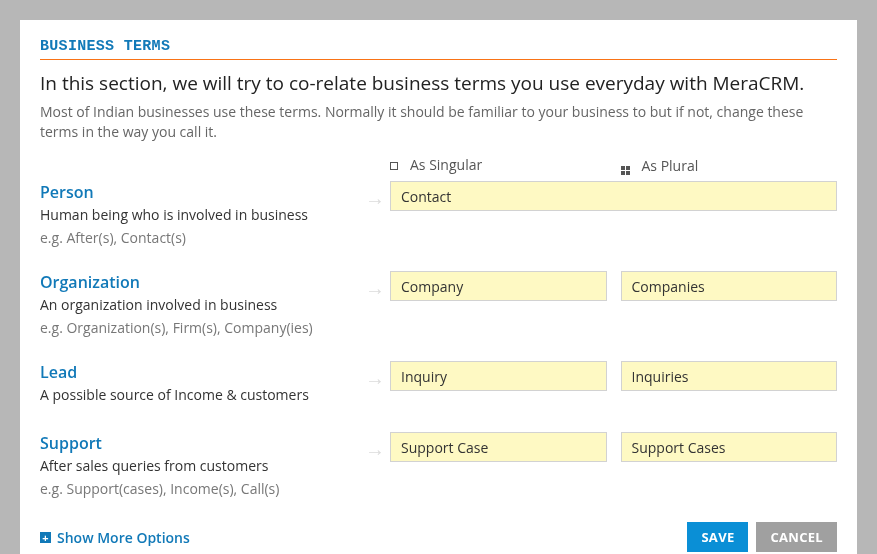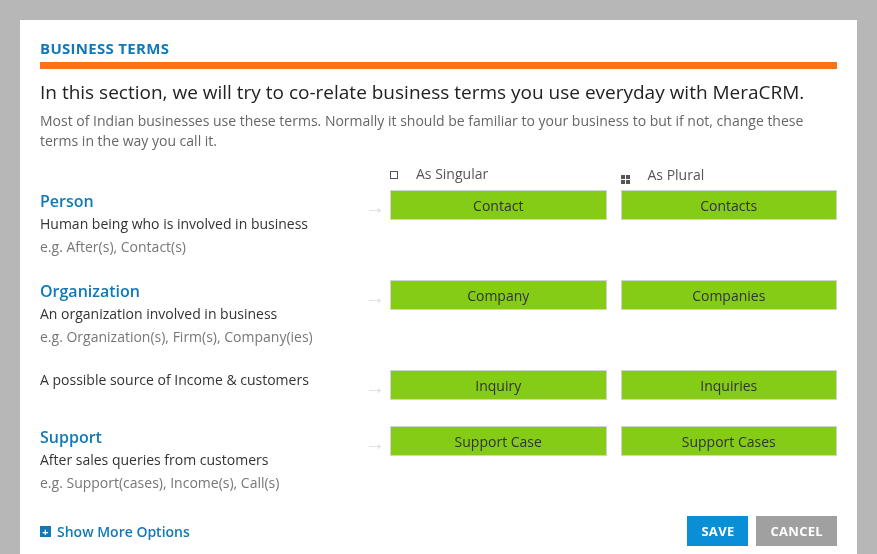--- a/index.html
+++ b/index.html
@@ -14,23 +14,24 @@
       background: #fff;
       width: 837px;
       margin: 0 auto;
       padding: 18px 20px 16px 20px;
     }
     .section-title {
       color: #1179b8;
       font-weight: 700;
       font-size: 15px;
       letter-spacing: 0.3px;
-      border-bottom: 7px solid #f97316;
+      border-bottom: 1px solid #f97316;
       padding-bottom: 4px;
       margin-bottom: 10px;
+      font-family: Liberation Mono, monospace;
     }
     .intro {
       color: #222;
       font-size: 19px;
       margin-bottom: 6px;
     }
     .subintro {
       color: #666;
       font-size: 14px;
       line-height: 1.4;
@@ -42,21 +43,21 @@
     }
     .lcol { width: 320px; flex: 0 0 320px; }
     .arrowcol { width: 30px; flex: 0 0 30px; }
     .fcol { flex: 1; min-width: 0; padding-right: 14px; }
     .fcol:last-child { padding-right: 0; }
     .col-hdr {
       color: #555;
       font-size: 14px;
       display: flex;
       align-items: center;
-      gap: 18px;
+      gap: 12px;
     }
     .hdr-icon { display: inline-block; color: #555; }
     .square {
       width: 8px; height: 8px; border: 1.5px solid #555; display: inline-block;
     }
     .grid4 {
       display: inline-grid;
       grid-template-columns: 4px 4px;
       grid-template-rows: 4px 4px;
       gap: 1px;
@@ -86,28 +87,27 @@
       color: #dcdcdc;
       font-size: 20px;
       line-height: 30px;
       text-align: center;
       width: 100%;
       padding-top: 2px;
     }
     .field {
       width: 100%;
       height: 30px;
-      background: #84cc16;
+      background: #fef9c3;
       border: 1px solid #d2d2d2;
       padding: 0 10px;
       font-size: 14px;
       color: #333;
       font-family: inherit;
       outline: none;
-      text-align: center;
     }
     .footer {
       display: flex;
       align-items: center;
       margin-top: 8px;
     }
     .showmore {
       color: #1179b8;
       font-weight: 600;
       font-size: 14px;
@@ -176,38 +176,38 @@
   <div class="term-row">
     <div class="lcol">
       <div class="term-label">Person</div>
       <div class="term-desc">Human being who is involved in business</div>
       <div class="term-example">e.g. After(s), Contact(s)</div>
     </div>
     <div class="arrowcol">
         <div class="arrow">→</div>
       </div>
     <div class="fcol"><input class="field" type="text" value="Contact" style=""></div>
-    <div class="fcol"><input class="field" type="text" value="Contacts" style=""></div>
   </div>
 
   <div class="term-row">
     <div class="lcol">
       <div class="term-label">Organization</div>
       <div class="term-desc">An organization involved in business</div>
       <div class="term-example">e.g. Organization(s), Firm(s), Company(ies)</div>
     </div>
     <div class="arrowcol">
         <div class="arrow">→</div>
       </div>
     <div class="fcol"><input class="field" type="text" value="Company" style=""></div>
     <div class="fcol"><input class="field" type="text" value="Companies" style=""></div>
   </div>
 
   <div class="term-row">
     <div class="lcol">
+      <div class="term-label">Lead</div>
       <div class="term-desc">A possible source of Income &amp; customers</div>
     </div>
     <div class="arrowcol">
         <div class="arrow">→</div>
       </div>
     <div class="fcol"><input class="field" type="text" value="Inquiry" style=""></div>
     <div class="fcol"><input class="field" type="text" value="Inquiries" style=""></div>
   </div>
 
   <div class="term-row">

